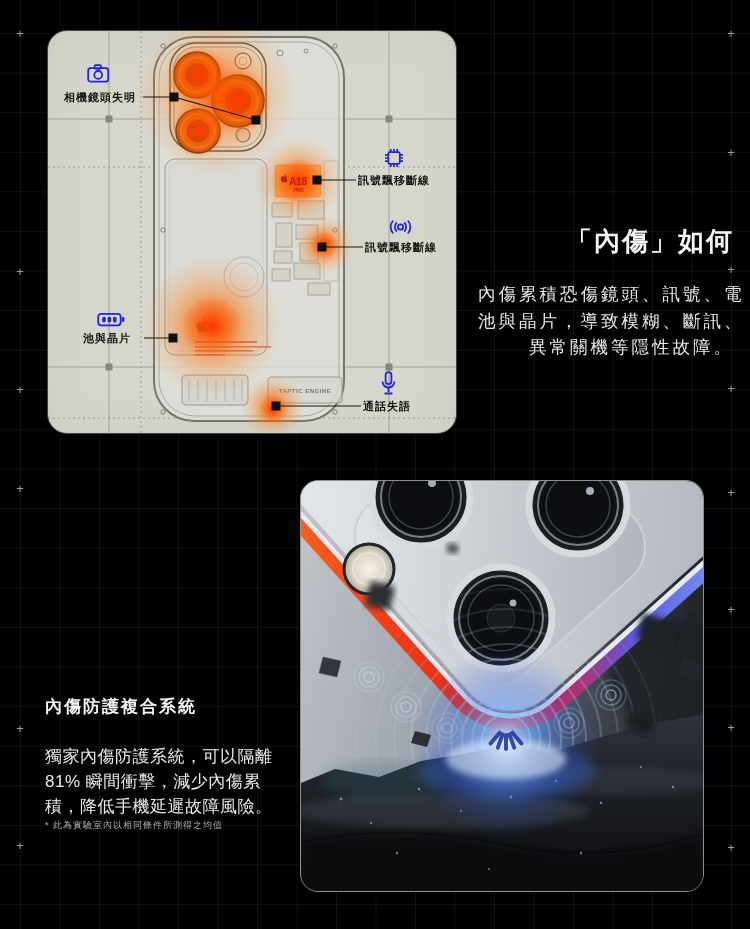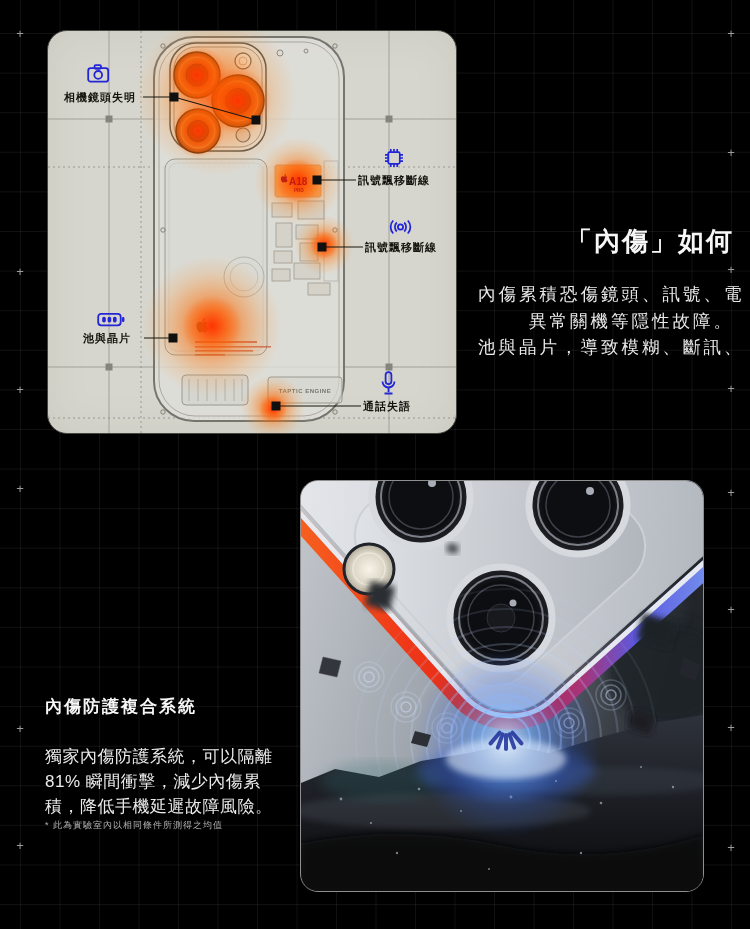--- a/index.html
+++ b/index.html
@@ -275,22 +275,22 @@
     <div class="callout-label" style="left:35px;top:300px">池與晶片</div>
     <div class="callout-label" style="left:315px;top:368px">通話失語</div>
   </section>
 
   <section class="intro">
     <div class="title">
       <div>「內傷」如何</div>
     </div>
     <div class="body">
       <div>內傷累積恐傷鏡頭、訊號、電</div>
+      <div>池與晶片，導致模糊、斷訊、</div>
       <div>異常關機等隱性故障。</div>
-      <div>池與晶片，導致模糊、斷訊、</div>
     </div>
   </section>
 
   <section class="protect">
     <div class="title">內傷防護複合系統</div>
     <div class="body">
       <div>獨家內傷防護系統，可以隔離</div>
       <div>81% 瞬間衝擊，減少內傷累</div>
       <div>積，降低手機延遲故障風險。</div>
     </div>

